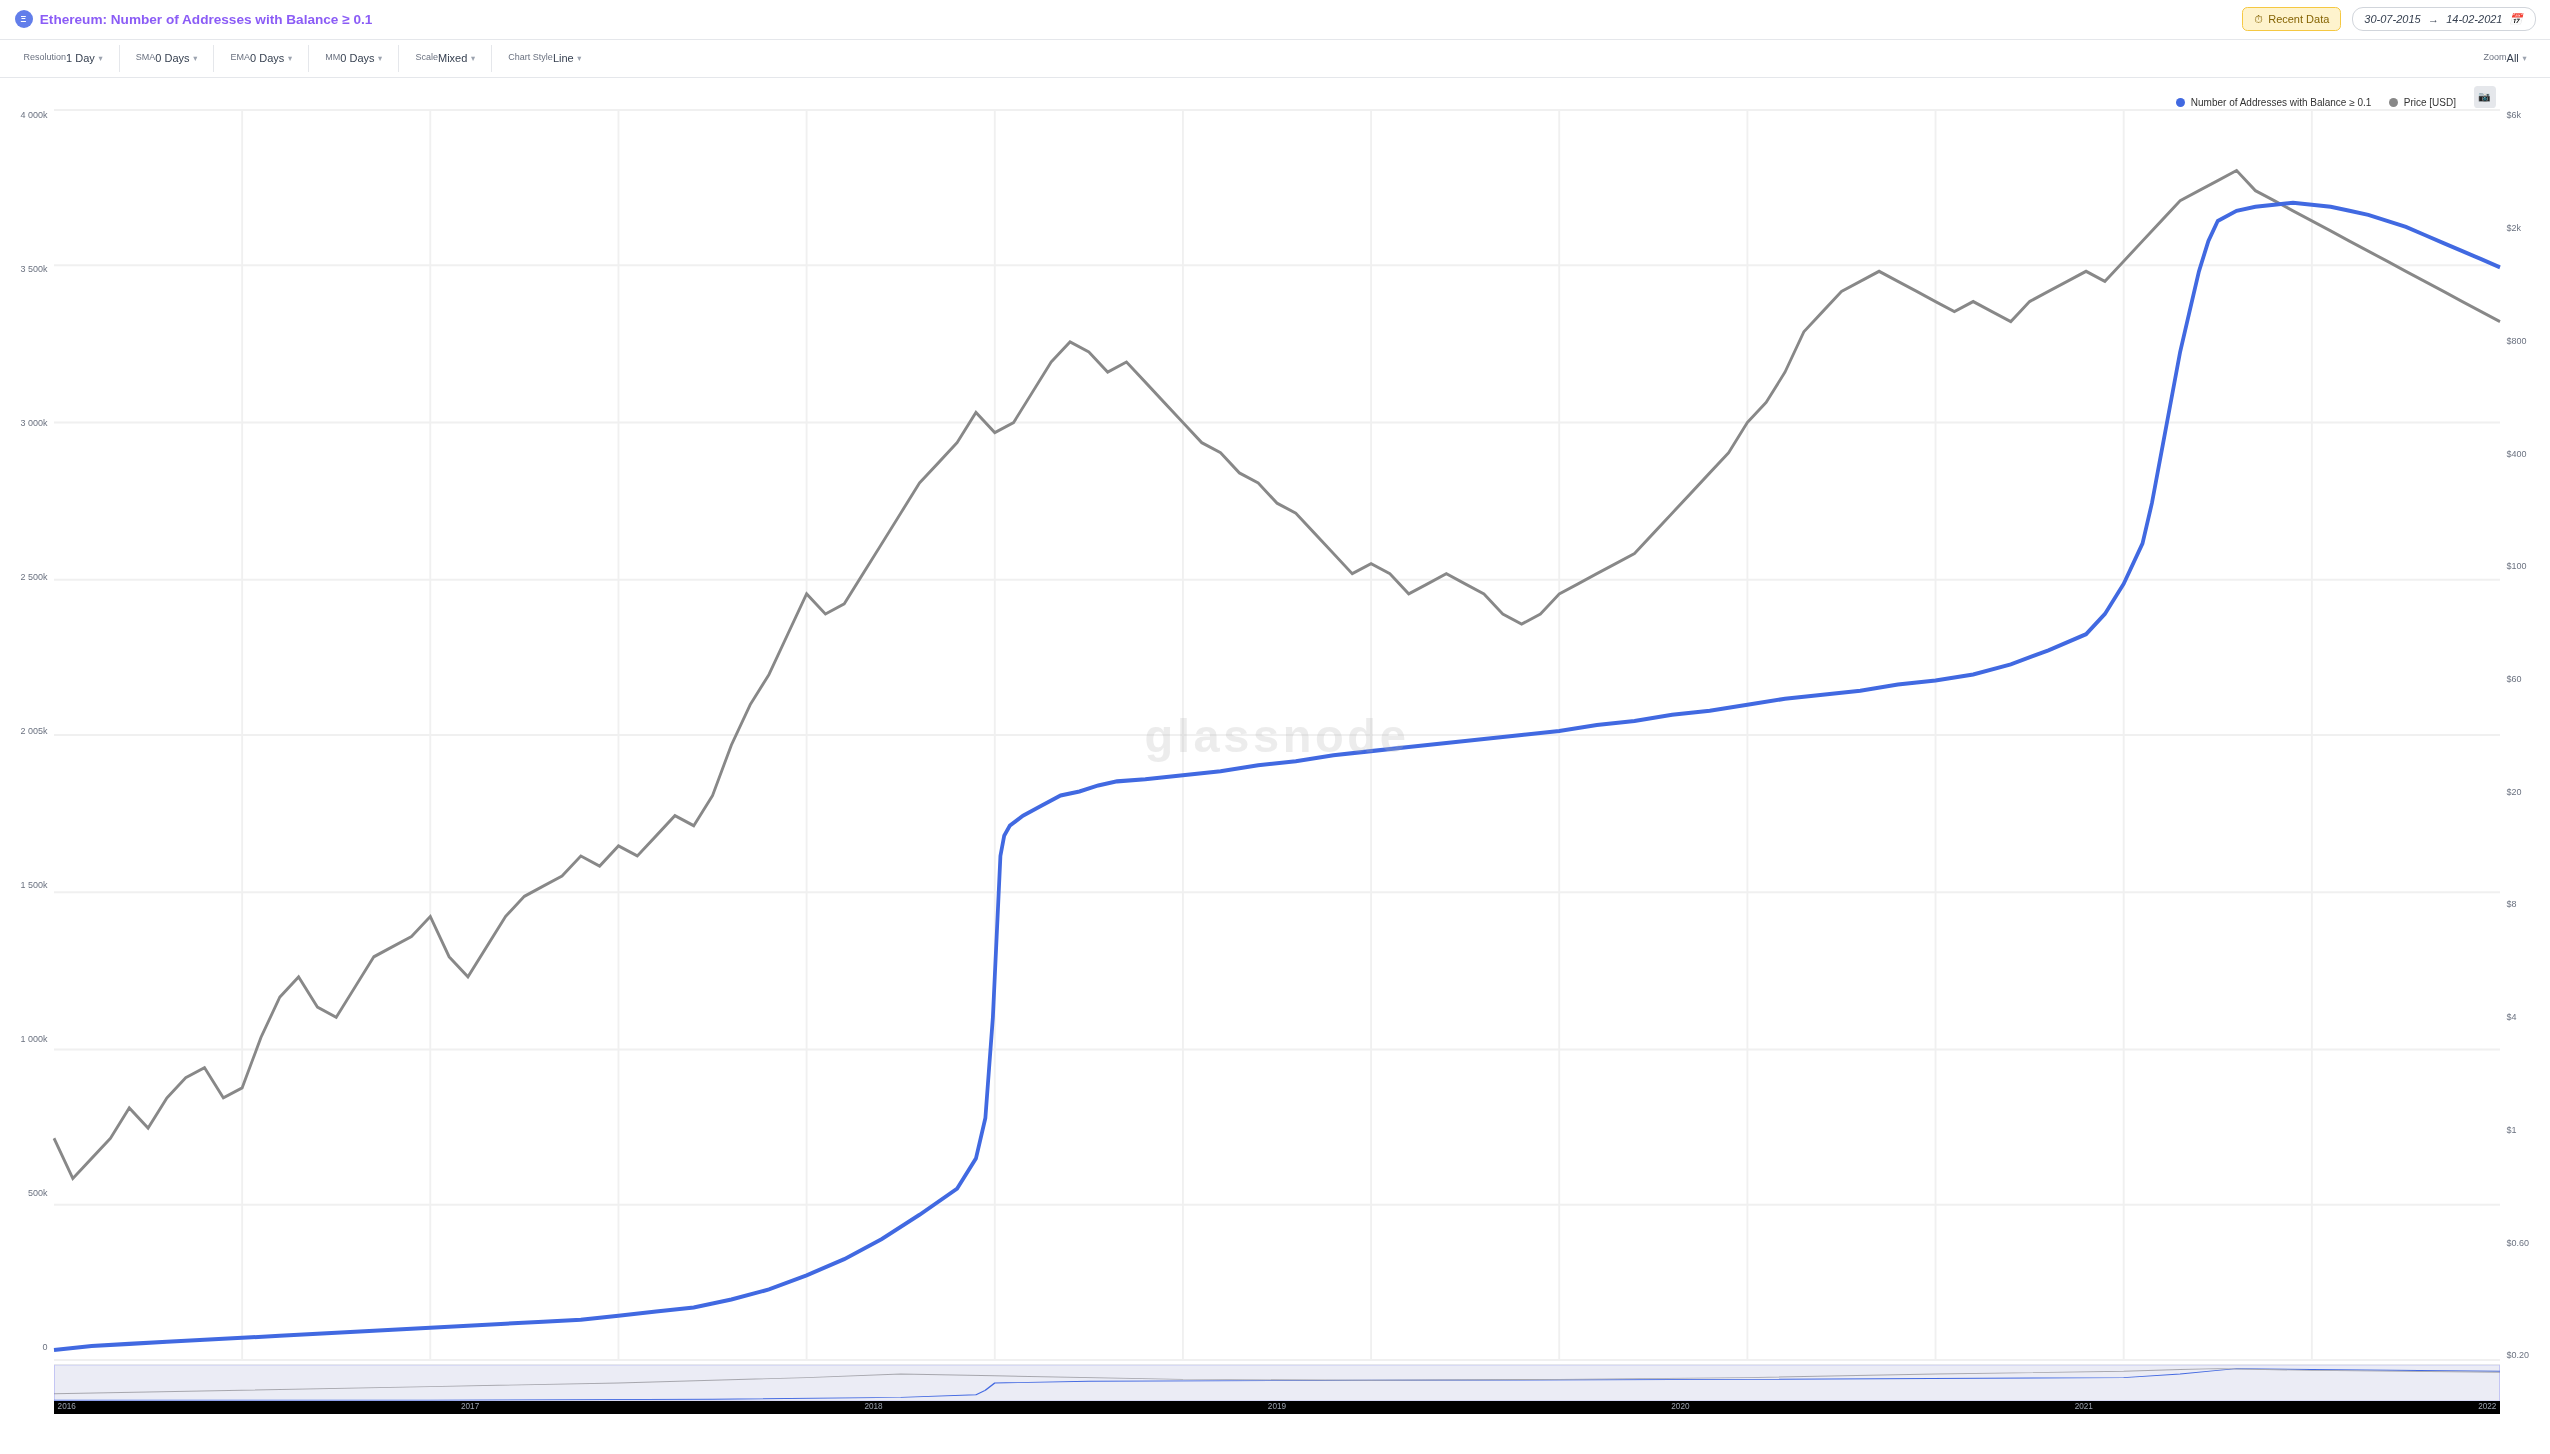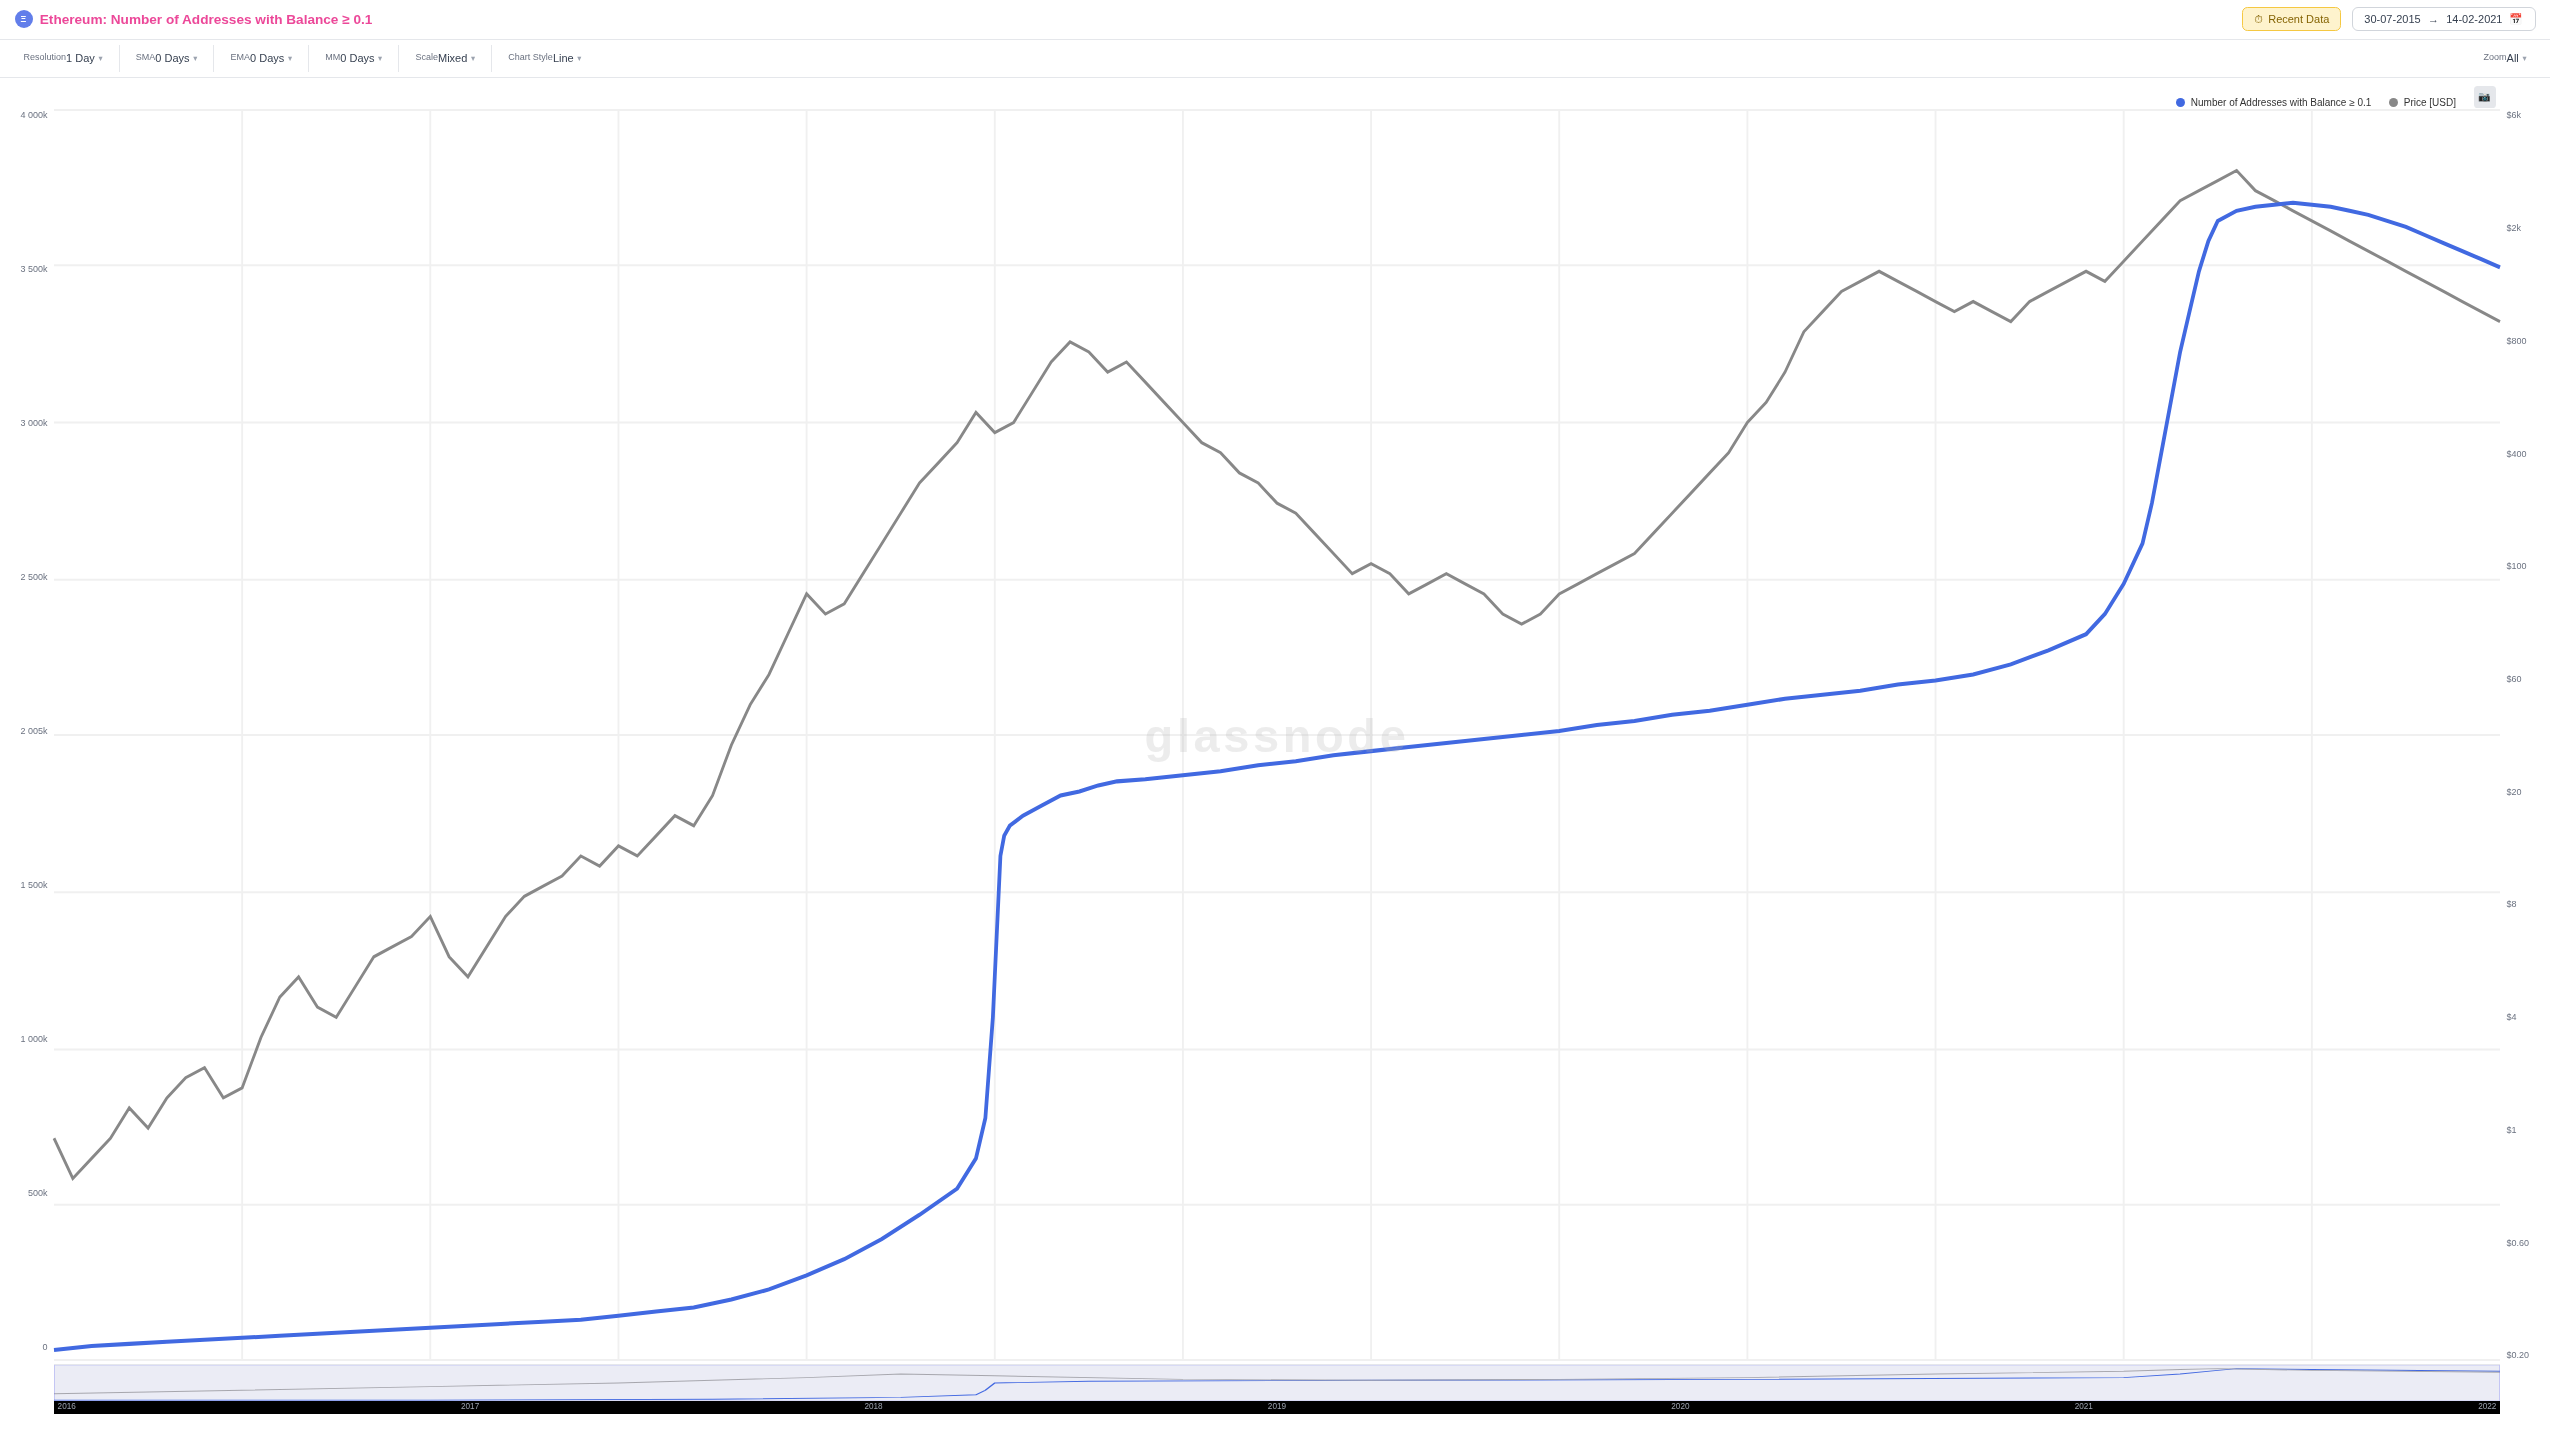--- a/index.html
+++ b/index.html
@@ -26,44 +26,45 @@
       display: flex;
       align-items: center;
       justify-content: center;
       color: white;
       font-size: 9px;
       font-weight: bold;
     }
     .page-title {
       font-size: 13.6px;
       font-weight: 600;
-      color: #ec4899;
+      color: #8b5cf6;
     }
     .recent-data-btn {
       background: #fef3cd;
       border: 0.9px solid #f5c842;
       border-radius: 5.4px;
       padding: 4.5px 11px;
       cursor: pointer;
       display: flex;
       align-items: center;
       gap: 5.4px;
       font-size: 11px;
       color: #856404;
       white-space: nowrap;
     }
     .date-range {
       display: flex;
       align-items: center;
       gap: 7.3px;
       border: 0.9px solid #d1d5db;
-      border-radius: 6px;
+      border-radius: 11px;
       padding: 4.5px 11px;
       font-size: 11px;
       color: #374151;
+      font-style: italic;
     }
 
     .toolbar {
       display: flex;
       align-items: center;
       padding: 5.4px 14.5px;
       border-bottom: 0.9px solid #e5e7eb;
       gap: 3.6px;
     }
     .toolbar-item {

